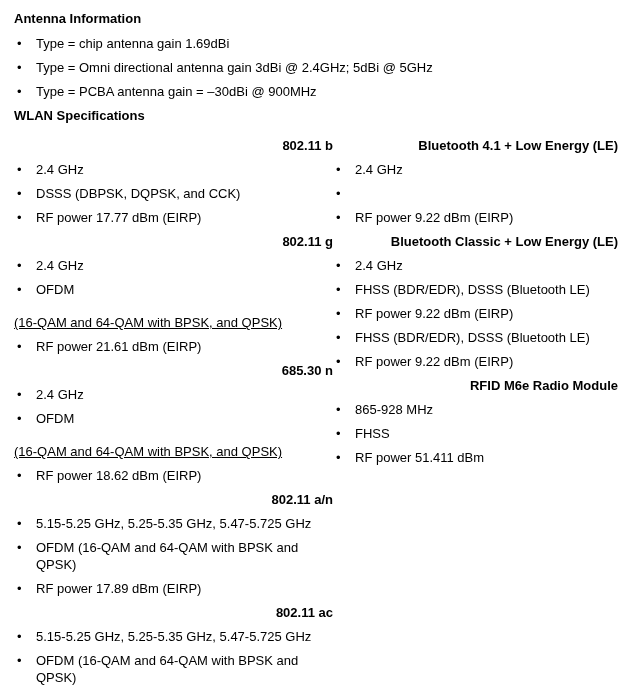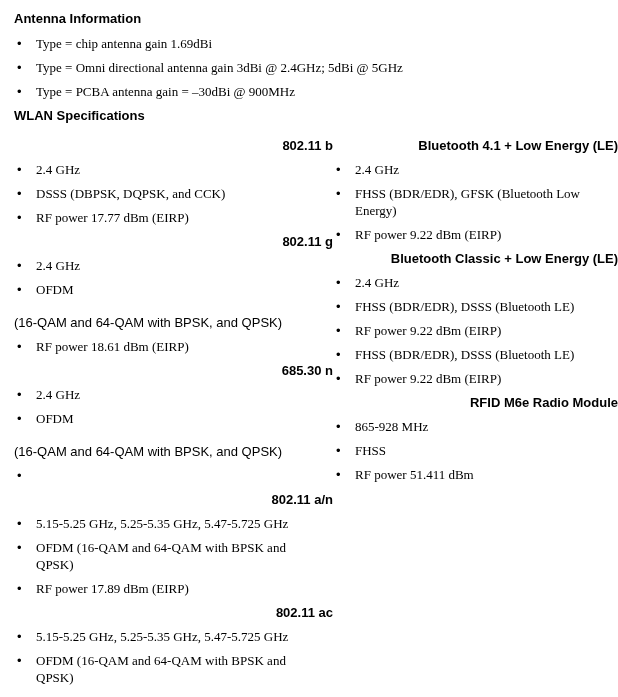--- a/index.html
+++ b/index.html
@@ -15,22 +15,22 @@
     font-weight: bold; font-size: 13px;
     line-height: 17px; margin: 0 0 8px 0;
   }
   .wlan-heading { margin-top: 4px; margin-bottom: 0; }
   .columns { display: flex; margin-top: 13px; }
   .col-left { width: 319px; flex: none; }
   .col-right { flex: 1; min-width: 0; }
   .subheading { font-weight: bold; line-height: 17px; margin: 0 0 7px 0; text-align: right; }
   .bullet-row { display: flex; line-height: 17px; margin: 0 0 7px 0; }
   .dot { flex: none; width: 19px; padding-left: 3px; }
-  .btext { white-space: pre-line; font-family: Liberation Serif, serif; }
-  .plain-line { line-height: 17px; margin: 16px 0 7px 0; }
+  .btext { white-space: pre-line; }
+  .plain-line { line-height: 17px; margin: 16px 0 7px 0; text-decoration: underline; }
 </style>
 </head>
 <body>
 
 <div class="page">
   <div class="heading">Antenna Information</div>
 
   <div id="antenna-list">
       <div class="bullet-row">
         <span class="dot">•</span>
@@ -68,34 +68,35 @@
           <span class="dot">•</span>
           <span class="btext">2.4 GHz</span>
         </div>
         <div class="bullet-row">
           <span class="dot">•</span>
           <span class="btext">OFDM</span>
         </div>
         <div class="plain-line">(16-QAM and 64-QAM with BPSK, and QPSK)</div>
         <div class="bullet-row">
           <span class="dot">•</span>
-          <span class="btext">RF power 18.61 dBm (EIRP)</span>
+          <span class="btext">RF power 21.61 dBm (EIRP)</span>
         </div>
         <div class="subheading">685.30 n</div>
         <div class="bullet-row">
           <span class="dot">•</span>
           <span class="btext">2.4 GHz</span>
         </div>
         <div class="bullet-row">
           <span class="dot">•</span>
           <span class="btext">OFDM</span>
         </div>
         <div class="plain-line">(16-QAM and 64-QAM with BPSK, and QPSK)</div>
         <div class="bullet-row">
           <span class="dot">•</span>
+          <span class="btext">RF power 18.62 dBm (EIRP)</span>
         </div>
         <div class="subheading">802.11 a/n</div>
         <div class="bullet-row">
           <span class="dot">•</span>
           <span class="btext">5.15-5.25 GHz, 5.25-5.35 GHz, 5.47-5.725 GHz</span>
         </div>
         <div class="bullet-row">
           <span class="dot">•</span>
           <span class="btext">OFDM (16-QAM and 64-QAM with BPSK and
 QPSK)</span>
@@ -120,22 +121,20 @@
         </div>
       </div>
     <div class="col-right" id="right-col">
         <div class="subheading">Bluetooth 4.1 + Low Energy (LE)</div>
         <div class="bullet-row">
           <span class="dot">•</span>
           <span class="btext">2.4 GHz</span>
         </div>
         <div class="bullet-row">
           <span class="dot">•</span>
-          <span class="btext">FHSS (BDR/EDR), GFSK (Bluetooth Low
-Energy)</span>
         </div>
         <div class="bullet-row">
           <span class="dot">•</span>
           <span class="btext">RF power 9.22 dBm (EIRP)</span>
         </div>
         <div class="subheading">Bluetooth Classic + Low Energy (LE)</div>
         <div class="bullet-row">
           <span class="dot">•</span>
           <span class="btext">2.4 GHz</span>
         </div>

